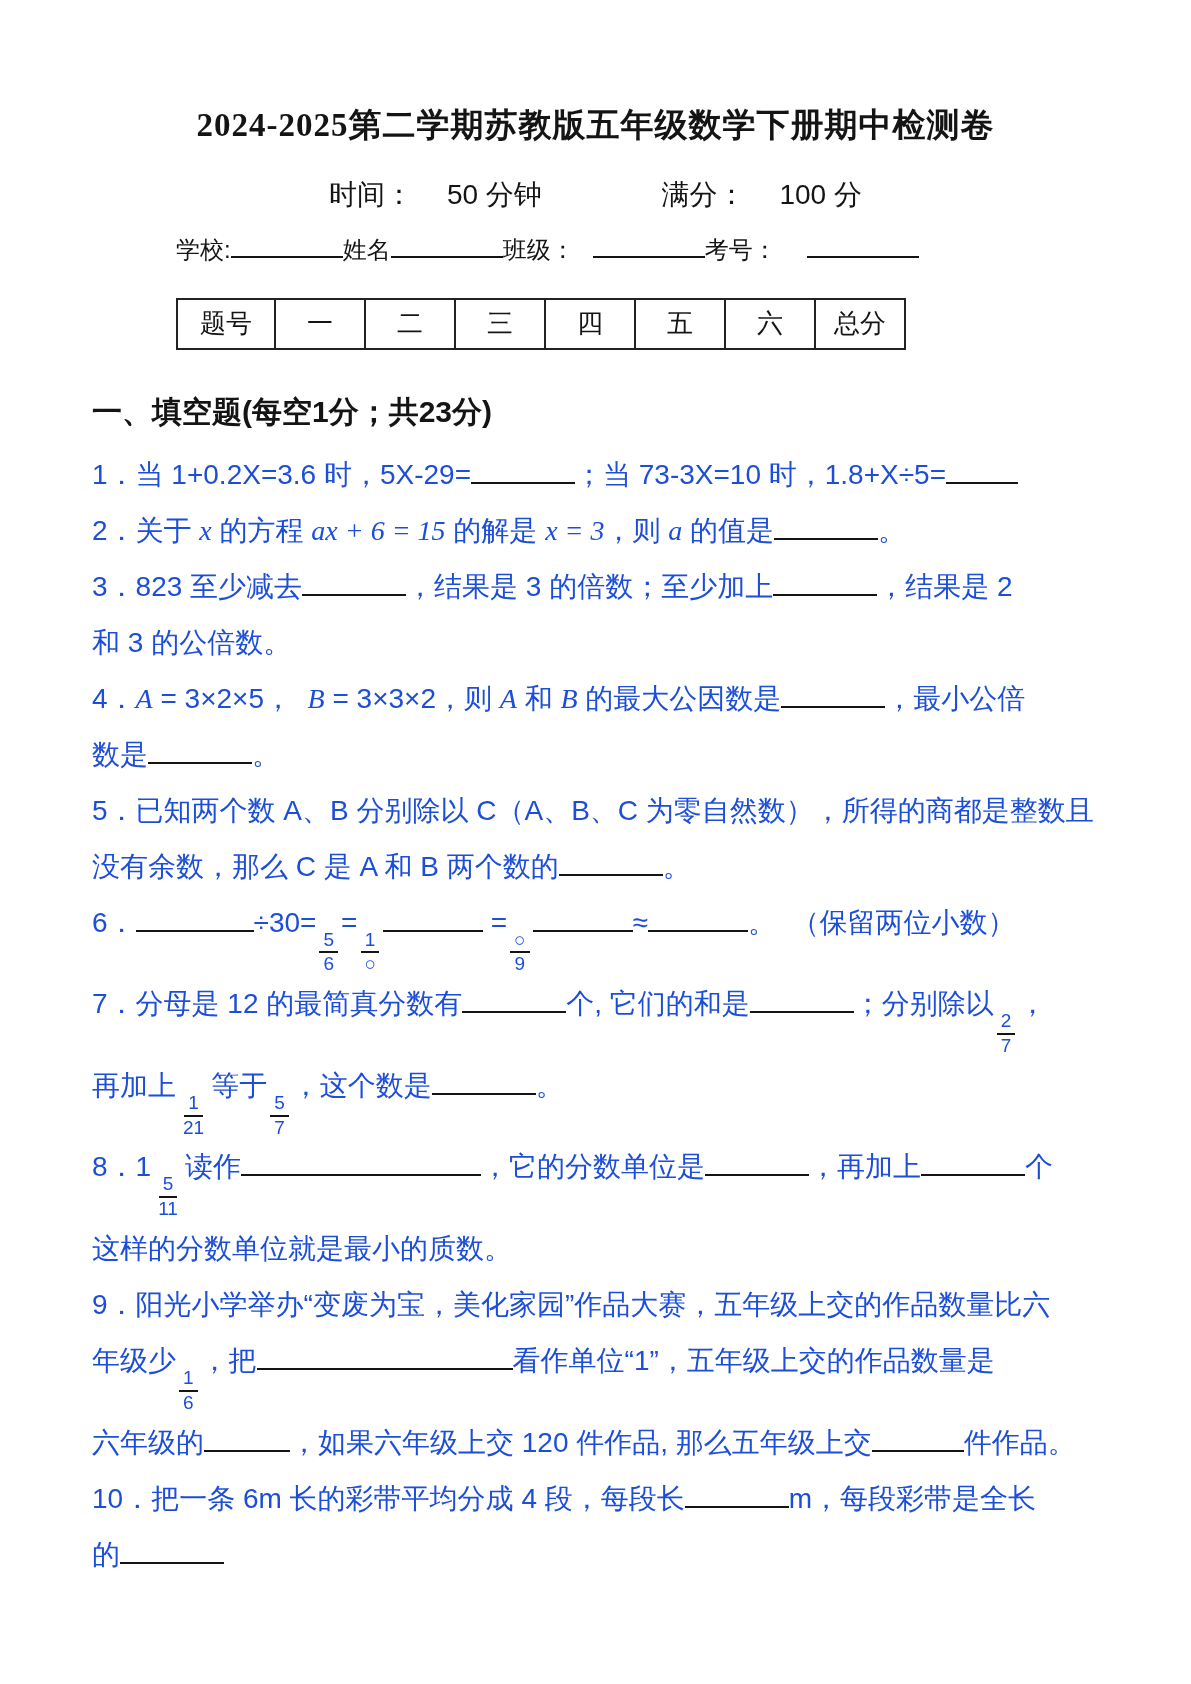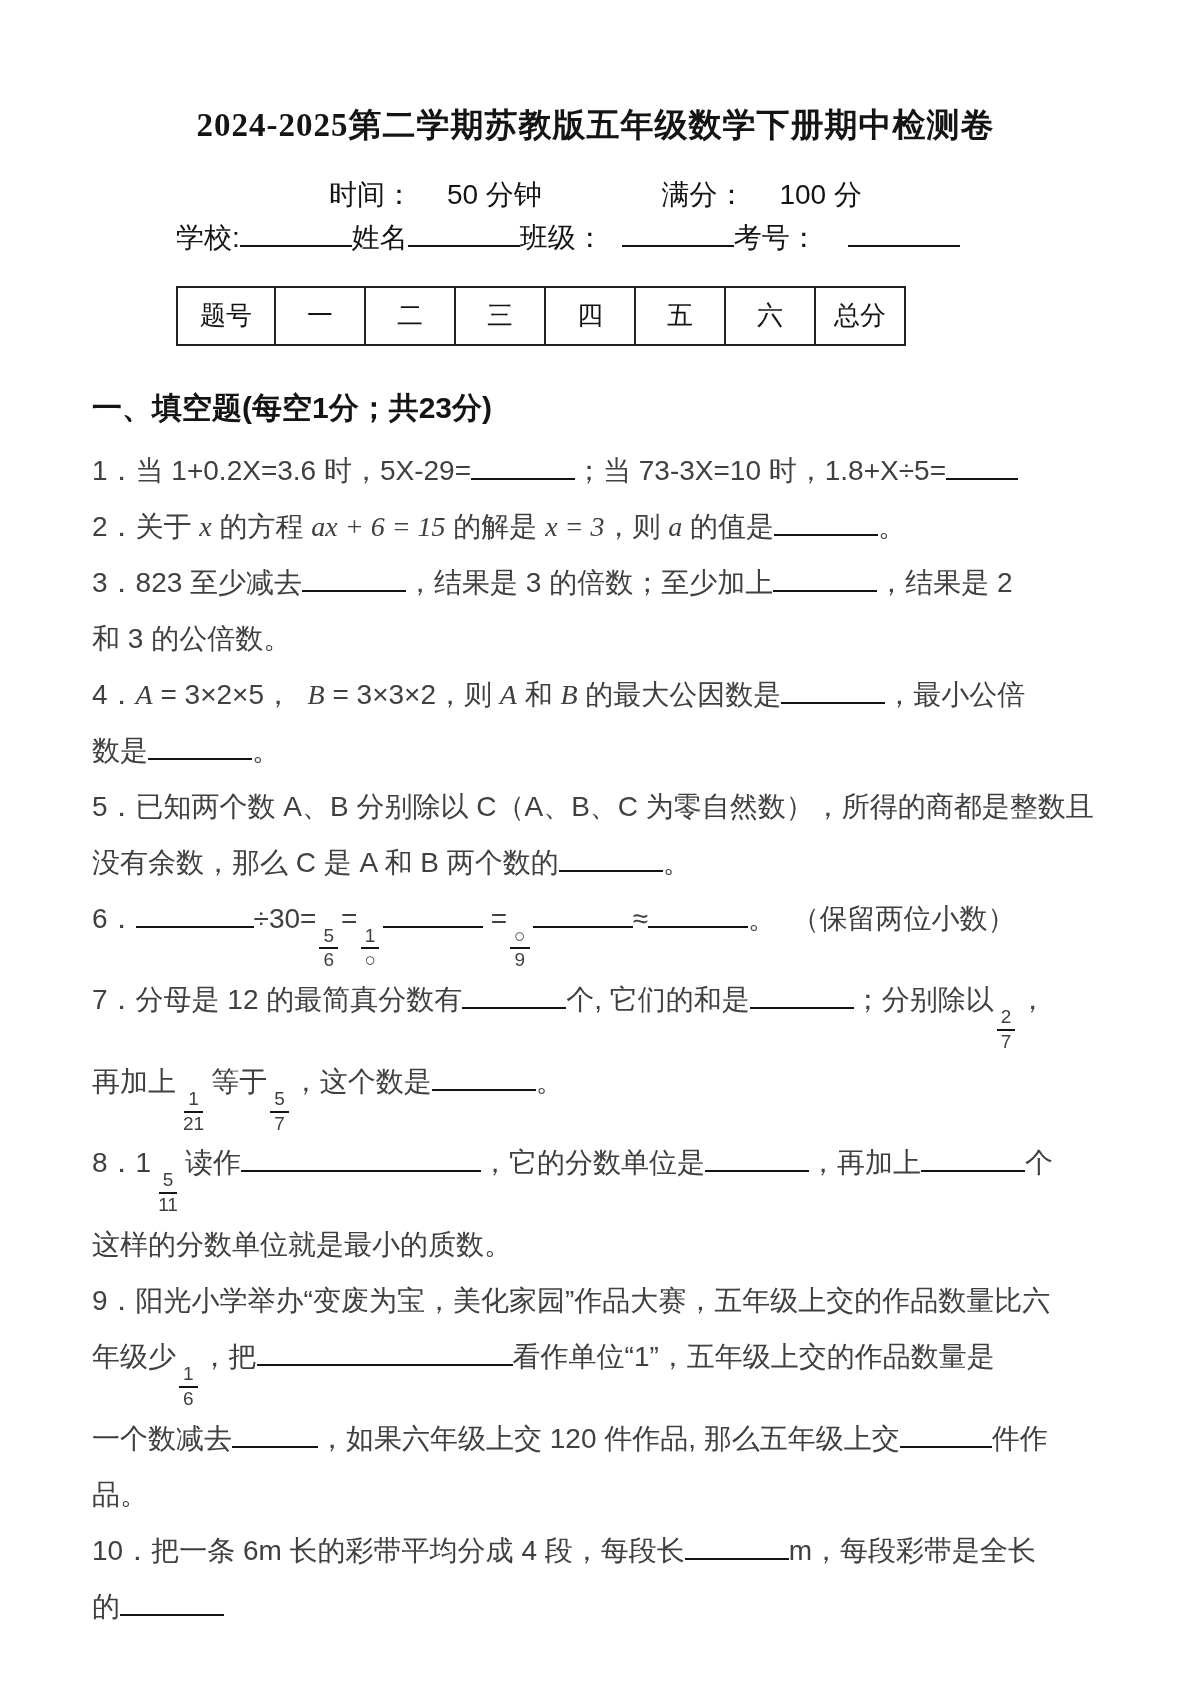--- a/index.html
+++ b/index.html
@@ -25,51 +25,52 @@
     .meta-line {
       margin-top: 30px;
       font-size: 28px;
       text-align: center;
     }
     .meta-line .group { display: inline-block; }
     .meta-line .group + .group { margin-left: 112px; }
     .meta-line .val { margin-left: 26px; }
 
     .info-line {
+      margin-top: 12px;
       padding-left: 84px;
-      font-size: 28px;
+      font-size: 24px;
       line-height: 48px;
     }
 
     .score-table {
       border-collapse: collapse;
       margin: 24px 0 0 84px;
     }
     .score-table td {
       border: 2px solid #222222;
       width: 90px;
-      height: 58px;
+      height: 50px;
       text-align: center;
       vertical-align: middle;
       font-size: 26px;
     }
     .score-table td.first { width: 98px; }
 
     .section-heading {
       margin-top: 42px;
       font-size: 30px;
       font-weight: 700;
       line-height: 1.3;
     }
 
     .questions { margin-top: 16px; }
     .question {
       font-size: 28px;
       line-height: 56px;
-      color: #404040;
+      color: #1d4ed8;
     }
 
     .seg-text { white-space: pre-wrap; }
     .seg-math {
       font-family: "Liberation Serif", "DejaVu Serif", serif;
       font-style: italic;
     }
     .seg-blank {
       display: inline-block;
       height: 1em;
@@ -154,17 +155,17 @@
           <span class="num">5</span>
           <span class="den">7</span>
         </span><span class="seg-text">，这个数是</span><span class="seg-blank" style="width: 104px;"></span><span class="seg-text">。</span></p>
     <p class="question"><span class="seg-text">8．1</span><span class="frac">
           <span class="num">5</span>
           <span class="den">11</span>
         </span><span class="seg-text">读作</span><span class="seg-blank" style="width: 240px;"></span><span class="seg-text">，它的分数单位是</span><span class="seg-blank" style="width: 104px;"></span><span class="seg-text">，再加上</span><span class="seg-blank" style="width: 104px;"></span><span class="seg-text">个</span><br><span class="seg-text">这样的分数单位就是最小的质数。</span></p>
     <p class="question"><span class="seg-text">9．阳光小学举办“变废为宝，美化家园”作品大赛，五年级上交的作品数量比六</span><br><span class="seg-text">年级少</span><span class="frac">
           <span class="num">1</span>
           <span class="den">6</span>
-        </span><span class="seg-text">，把</span><span class="seg-blank" style="width: 256px;"></span><span class="seg-text">看作单位“1”，五年级上交的作品数量是</span><br><span class="seg-text">一个数减去</span><span class="seg-blank" style="width: 86px;"></span><span class="seg-text">，如果六年级上交 120 件作品, 那么五年级上交</span><span class="seg-blank" style="width: 92px;"></span><span class="seg-text">件作品。</span></p>
+        </span><span class="seg-text">，把</span><span class="seg-blank" style="width: 256px;"></span><span class="seg-text">看作单位“1”，五年级上交的作品数量是</span><br><span class="seg-text">六年级的</span><span class="seg-blank" style="width: 86px;"></span><span class="seg-text">，如果六年级上交 120 件作品, 那么五年级上交</span><span class="seg-blank" style="width: 92px;"></span><span class="seg-text">件作品。</span></p>
     <p class="question"><span class="seg-text">10．把一条 6m 长的彩带平均分成 4 段，每段长</span><span class="seg-blank" style="width: 104px;"></span><span class="seg-text">m，每段彩带是全长</span><br><span class="seg-text">的</span><span class="seg-blank" style="width: 104px;"></span></p>
   </div>
 
 </div>
 
 </body></html>

